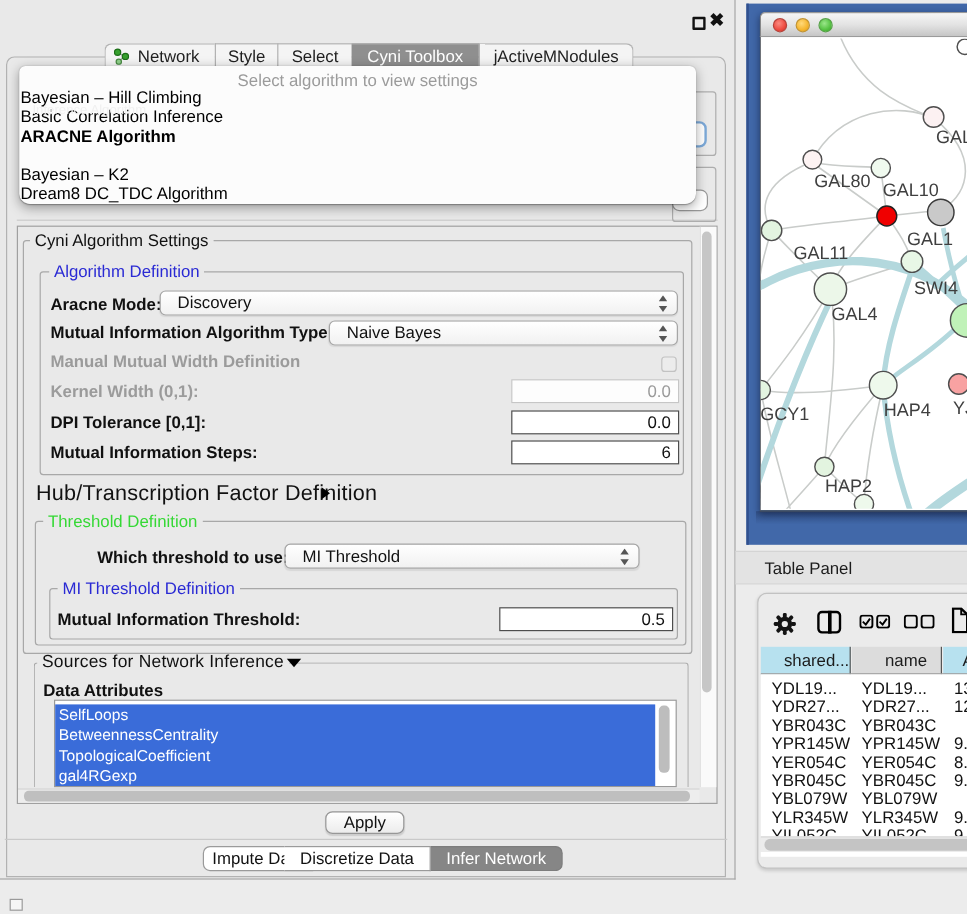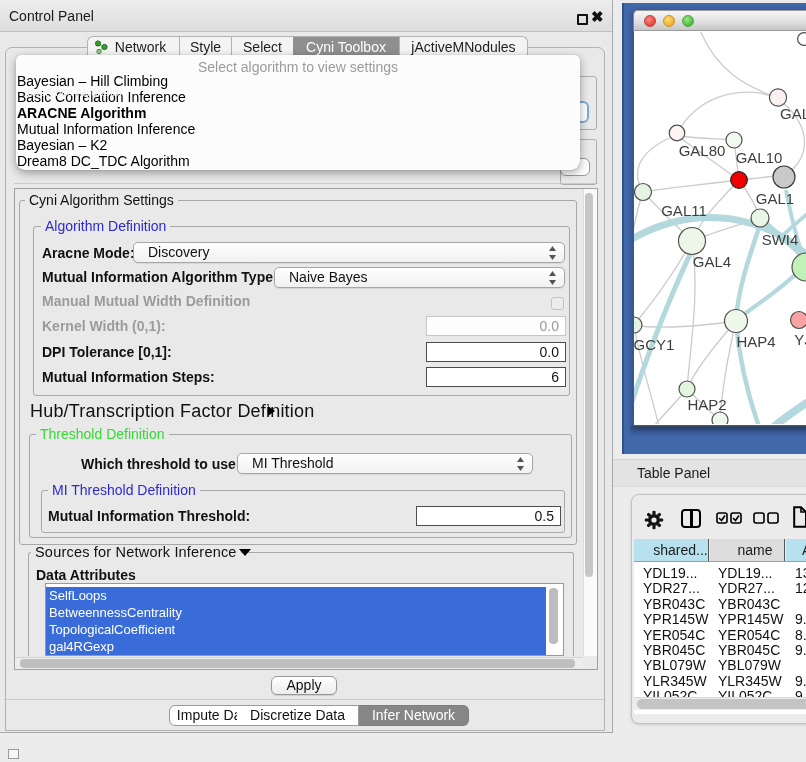--- a/index.html
+++ b/index.html
@@ -71,23 +71,20 @@
 #popup { left:16px; top:55px; width:564px; height:115px; background:#fcfcfc; border-radius:5px 5px 9px 9px; box-shadow:0 3px 10px rgba(0,0,0,0.35), 0 0 1px rgba(0,0,0,0.3); z-index:9; }
 #popup .ph { position:absolute; top:4px; width:100%; text-align:center; font-size:14px; color:#9b9b9b; }
 #popup .it { position:absolute; left:1px; font-size:14px; color:#000; line-height:16px; }
 .ghost { position:absolute; color:#f0f0f0; font-size:11px; z-index:1; }
 #miniicon { left:8px; top:749px; width:11px; height:10px; border:1px solid #9a9a9a; background:#f6f6f6; }
 </style>
 </head>
 <body>
 
 <div id="cpwin" class="abs">
-  <div id="cptitle" class="abs">
-      <span class="t">Control Panel</span>
-    </div>
   <div id="icFloat" class="abs"></div>
   <div id="icClose" class="abs">✖</div>
   <div id="tabpanel" class="abs"></div>
   <div id="tabN" class="tab">Network</div>
   <div id="tabSt" class="tab">Style</div>
   <div id="tabSe" class="tab">Select</div>
   <div id="tabCy" class="tab">Cyni Toolbox</div>
   <div id="tabJ" class="tab">jActiveMNodules</div>
   <svg id="tabicon" class="abs" width="13" height="14">
     <line x1="3" y1="4" x2="9" y2="7" stroke="#9a9a9a" stroke-width="1"></line>
@@ -179,21 +176,20 @@
     <div class="seg" style="left:92px;width:122px;border-left:none;">Discretize Data</div>
     <div class="seg" style="left:214px;width:110px;border-left:none;background:#868686;color:#fff;border-color:#7d7d7d;border-radius:0 6px 6px 0;">Infer Network</div>
   </div>
 
   <div id="popup" class="abs">
     <div class="ghost" style="left:11px;top:31px;">Inference Algorithm</div>
     <div class="ph">Select algorithm to view settings</div>
     <div class="it" style="top:18px;">Bayesian – Hill Climbing</div>
     <div class="it" style="top:34px;">Basic Correlation Inference</div>
     <div class="it b" style="top:50px;">ARACNE Algorithm</div>
-    <div class="it" style="top:66px;">Mutual Information Inference</div>
     <div class="it" style="top:82px;">Bayesian – K2</div>
     <div class="it" style="top:98px;">Dream8 DC_TDC Algorithm</div>
   </div>
 </div>
 
 <div id="desktop" class="abs"></div>
 <div id="deskedge" class="abs"></div>
 <div id="netwin" class="abs"></div>
 <div id="netshadow" class="abs"></div>
 <div id="nettitle" class="abs"></div>

